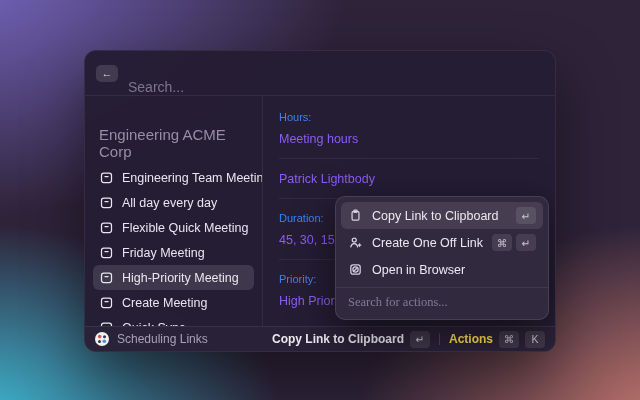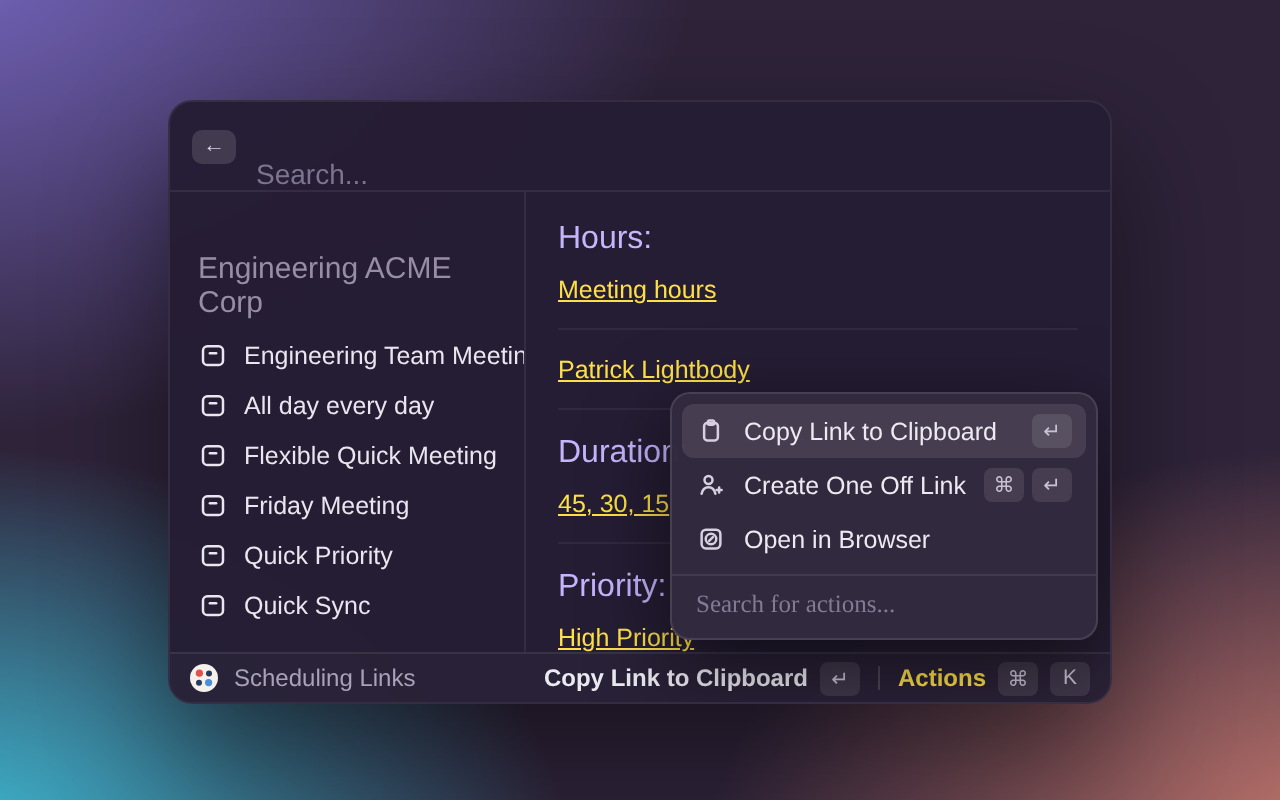--- a/index.html
+++ b/index.html
@@ -44,22 +44,22 @@
   .list-item {
     display:flex; align-items:center; gap:8px; height:25px;
     padding:0 6px; border-radius:6px; color:#e9e6ef; font-size:12.5px;
     cursor:pointer; white-space:nowrap;
   }
   .list-item.selected { background:rgba(255,255,255,0.12); }
   .list-item svg { flex:0 0 auto; color:#e9e6ef; }
   .details { flex:1; padding:11px 16px; overflow:hidden; }
   .field { padding:4px 0 12px; border-bottom:1px solid rgba(255,255,255,0.06); margin-bottom:9px; }
   .field:last-child { border-bottom:none; }
-  .field-label { color:#c4b5fd; font-size:16px; margin-bottom:9px; }
-  .field-value { color:#fde047; font-size:12.5px;text-decoration:underline; }
+  .field-label { color:#3b82f6; font-size:11px; margin-bottom:9px; }
+  .field-value { color:#8b5cf6; font-size:12.5px; }
   .footer {
     flex:0 0 25px; display:flex; align-items:center; gap:8px;
     padding:0 10px; border-top:1px solid rgba(255,255,255,0.08);
     background:rgba(255,255,255,0.02);
     text-align:right;
   }
   .app-name { color:#a9a1b8; font-size:12px; }
   .footer-right { margin-left:auto; display:flex; align-items:center; gap:6px; }
   .primary-action { color:#eceaf1; font-size:12px; font-weight:700; cursor:pointer; }
   .actions-label { color:#fde047; font-size:12px; font-weight:600; cursor:pointer; }
@@ -136,28 +136,37 @@
           </div>
           <div class="list-item">
             <span style="display: flex;">
               <svg width="15" height="15" viewBox="0 0 24 24" fill="none" stroke="currentColor" stroke-width="2" stroke-linecap="round" stroke-linejoin="round">
                 <rect x="4" y="5" width="16" height="15" rx="3.5"></rect>
                 <line x1="9.5" y1="10.5" x2="14.5" y2="10.5"></line>
               </svg>
             </span>
             <span>Friday Meeting</span>
           </div>
-          <div class="list-item">
-            <span style="display: flex;">
-              <svg width="15" height="15" viewBox="0 0 24 24" fill="none" stroke="currentColor" stroke-width="2" stroke-linecap="round" stroke-linejoin="round">
-                <rect x="4" y="5" width="16" height="15" rx="3.5"></rect>
-                <line x1="9.5" y1="10.5" x2="14.5" y2="10.5"></line>
-              </svg>
-            </span>
-            <span>Quick Priority</span>
+          <div class="list-item selected">
+            <span style="display: flex;">
+              <svg width="15" height="15" viewBox="0 0 24 24" fill="none" stroke="currentColor" stroke-width="2" stroke-linecap="round" stroke-linejoin="round">
+                <rect x="4" y="5" width="16" height="15" rx="3.5"></rect>
+                <line x1="9.5" y1="10.5" x2="14.5" y2="10.5"></line>
+              </svg>
+            </span>
+            <span>High-Priority Meeting</span>
+          </div>
+          <div class="list-item">
+            <span style="display: flex;">
+              <svg width="15" height="15" viewBox="0 0 24 24" fill="none" stroke="currentColor" stroke-width="2" stroke-linecap="round" stroke-linejoin="round">
+                <rect x="4" y="5" width="16" height="15" rx="3.5"></rect>
+                <line x1="9.5" y1="10.5" x2="14.5" y2="10.5"></line>
+              </svg>
+            </span>
+            <span>Create Meeting</span>
           </div>
           <div class="list-item">
             <span style="display: flex;">
               <svg width="15" height="15" viewBox="0 0 24 24" fill="none" stroke="currentColor" stroke-width="2" stroke-linecap="round" stroke-linejoin="round">
                 <rect x="4" y="5" width="16" height="15" rx="3.5"></rect>
                 <line x1="9.5" y1="10.5" x2="14.5" y2="10.5"></line>
               </svg>
             </span>
             <span>Quick Sync</span>
           </div>

